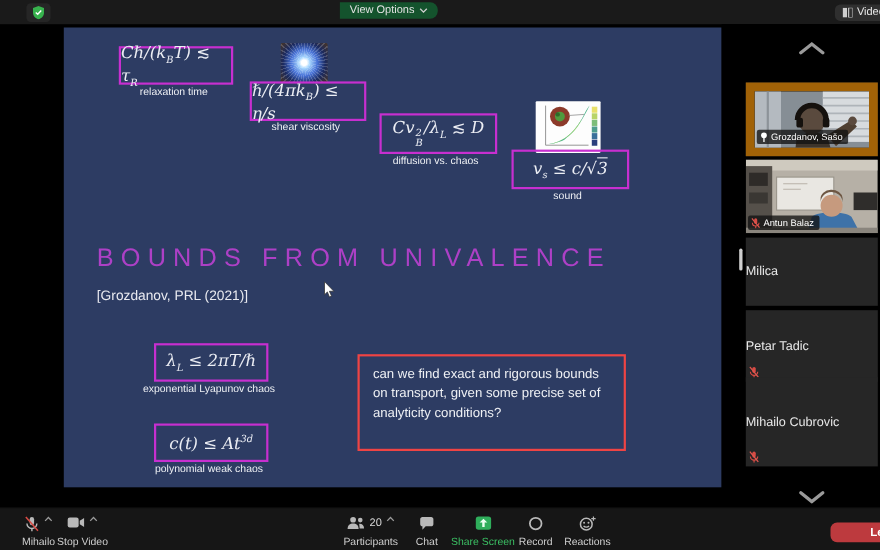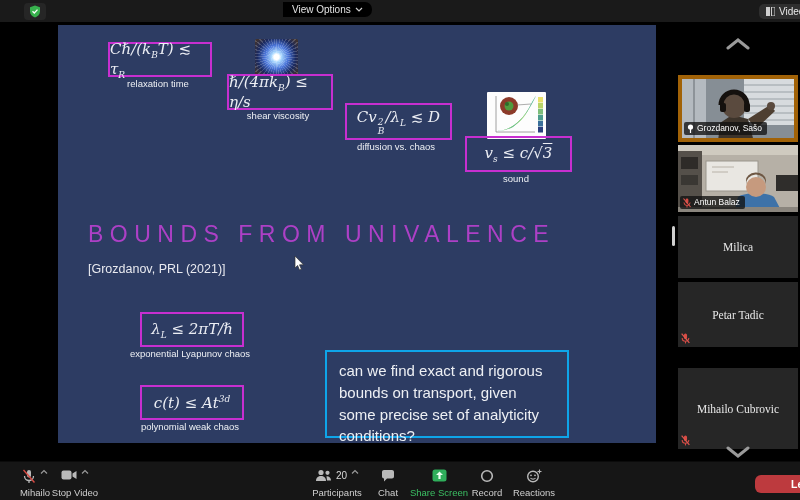--- a/index.html
+++ b/index.html
@@ -6,57 +6,57 @@
   .screen{position:relative;width:800px;height:500px;background:#000;overflow:hidden;
           font-family:"Liberation Sans",sans-serif;-webkit-font-smoothing:antialiased;}
 
   
   .topbar{position:absolute;left:0;top:0;width:800px;height:22px;background:#1a1a1a;}
   .shield{position:absolute;left:24px;top:3px;width:22px;height:17px;background:#262626;
           border-radius:4px;display:flex;align-items:center;justify-content:center;}
   .banner{position:absolute;left:283px;top:2px;height:15px;display:flex;}
   .banner-green{background:#2eb558;color:#fff;font-size:10px;line-height:15px;
                 padding:0 12px;border-radius:7px 0 0 7px;white-space:nowrap;}
-  .banner-opts{background:#000000;color:#e3e3e3;font-size:10px;line-height:15px;
-               padding:0 9px;border-radius:0 7px 7px 0;display:flex;align-items:center;gap:4px;cursor:default;}
+  .banner-opts{background:#14532d;color:#e3e3e3;font-size:10px;line-height:15px;
+               padding:0 9px;border-radius:0 7px 7px 0;display:flex;align-items:center;gap:4px;cursor:default;margin-left:26px;}
   .viewbtn{position:absolute;left:759px;top:4px;height:15px;background:#2f2f2f;border-radius:5px;
            color:#e8e8e8;font-size:10px;line-height:15px;padding:0 7px;display:flex;align-items:center;gap:4px;}
 
   
   .slide{position:absolute;left:58px;top:25px;width:598px;height:418px;background:#2d3c63;}
   .fbox{position:absolute;border:2px solid #c72fd0;display:flex;align-items:center;justify-content:center;
         color:#eceef4;font-family:"DejaVu Serif","DejaVu Sans",serif;font-style:italic;font-size:15px;}
   .fbox sub{font-size:9px;font-style:italic;}
   .fbox sup{font-size:9px;font-style:italic;}
   .ss{display:inline-flex;flex-direction:column;font-size:9px;line-height:1;vertical-align:-3px;margin:0 1px;}
   .ol{text-decoration:overline;}
   .blabel{position:absolute;color:#eef0f4;font-size:9.5px;text-align:center;}
   .slide-title{position:absolute;left:30px;top:196px;color:#ad40c6;font-size:23px;letter-spacing:6.5px;
                white-space:nowrap;font-weight:400;}
   .citation{position:absolute;left:30px;top:237px;color:#e9eaf0;font-size:12.5px;}
-  .qbox{position:absolute;left:267px;top:297px;width:244px;height:88px;border:2px solid #0ea5e9;
-        color:#eef0f4;font-size:15px;line-height:1.45;padding:8px 12px;box-sizing:border-box;margin-top:28px;}
+  .qbox{position:absolute;left:267px;top:297px;width:244px;height:88px;border:2px solid #ef4444;
+        color:#eef0f4;font-size:12px;line-height:1.45;padding:8px 12px;box-sizing:border-box;}
   .qbox p{margin:0 0 10px 0;}
   .starburst{position:absolute;left:197px;top:14px;width:43px;height:36px;border-radius:2px;
     background:
       repeating-conic-gradient(rgba(255,255,255,0.18) 0deg 3deg, rgba(0,0,0,0) 3deg 9deg),
       radial-gradient(circle at 50% 50%, #ffffff 0 9%, #a9d8ff 18%, #4a74d8 42%, #1b2a60 68%, #4a3420 100%);}
   .chartimg{position:absolute;left:429px;top:67px;width:59px;height:47px;background:#fdfdfd;
             border-radius:1px;overflow:hidden;}
 
   
   .sidebar{position:absolute;left:656px;top:22px;width:144px;height:438px;background:#000;}
   .chev{position:absolute;left:66px;width:32px;height:16px;display:flex;align-items:center;justify-content:center;cursor:pointer;}
   .tile{position:absolute;left:22px;width:120px;background:#262626;overflow:hidden;box-sizing:border-box;}
-  .tile.active{border:4px solid #a16207;}
+  .tile.active{border:8px solid #a16207;}
   .namebar{position:absolute;left:2px;bottom:3px;background:rgba(18,18,18,0.78);color:#fff;
            font-size:8.5px;line-height:13px;padding:0 5px 0 3px;display:flex;align-items:center;gap:3px;
            border-radius:2px;white-space:nowrap;}
-  .bigname{position:absolute;left:0;right:0;top:50%;transform:translateY(-50%);text-align:center;
-           color:#e8e8e8;font-size:11.5px;font-family:Liberation Serif, serif;}
+  .bigname{position:absolute;left:0;right:0;top:50%;transform:translateY(-50%);
+           color:#e8e8e8;font-size:11.5px;}
   .mutecorner{position:absolute;left:3px;bottom:3px;}
   .scrollpiece{position:absolute;left:16px;top:204px;width:3px;height:20px;background:#cfcfcf;border-radius:2px;}
 
   
   .toolbar{position:absolute;left:0;top:461px;width:800px;height:39px;background:#161616;border-top:1px solid #0b0b0b;}
   .tbtn{position:absolute;top:7px;display:flex;flex-direction:column;align-items:center;gap:3px;
         color:#cfcfcf;font-size:9.5px;cursor:pointer;}
   .icons{display:flex;align-items:flex-start;gap:4px;height:15px;}
   .cnt{color:#d8d8d8;font-size:10px;line-height:14px;}
   .green-lbl{color:#3bbf63;}
@@ -234,21 +234,21 @@
     <div class="tile" style="top:260px;height:65px">
       <span class="bigname">Petar Tadic</span>
       <svg class="mutecorner" width="9" height="11" viewBox="0 0 8 10">
         <rect x="2.6" y="0.5" width="2.8" height="5" rx="1.4" fill="#d84b44"></rect>
         <path d="M1 4.5 A 3 3 0 0 0 7 4.5" fill="none" stroke="#d84b44" stroke-width="1"></path>
         <line x1="4" y1="7.5" x2="4" y2="9.5" stroke="#d84b44" stroke-width="1"></line>
         <line x1="0.5" y1="0.5" x2="7.5" y2="9" stroke="#e0574f" stroke-width="1.1"></line>
       </svg>
     </div>
 
-    <div class="tile" style="top:346px;height:81px">
+    <div class="tile" style="top:321px;height:81px">
       <span class="bigname">Mihailo Cubrovic</span>
       <svg class="mutecorner" width="9" height="11" viewBox="0 0 8 10">
         <rect x="2.6" y="0.5" width="2.8" height="5" rx="1.4" fill="#d84b44"></rect>
         <path d="M1 4.5 A 3 3 0 0 0 7 4.5" fill="none" stroke="#d84b44" stroke-width="1"></path>
         <line x1="4" y1="7.5" x2="4" y2="9.5" stroke="#d84b44" stroke-width="1"></line>
         <line x1="0.5" y1="0.5" x2="7.5" y2="9" stroke="#e0574f" stroke-width="1.1"></line>
       </svg>
     </div>
 
     <div class="scrollpiece"></div>

